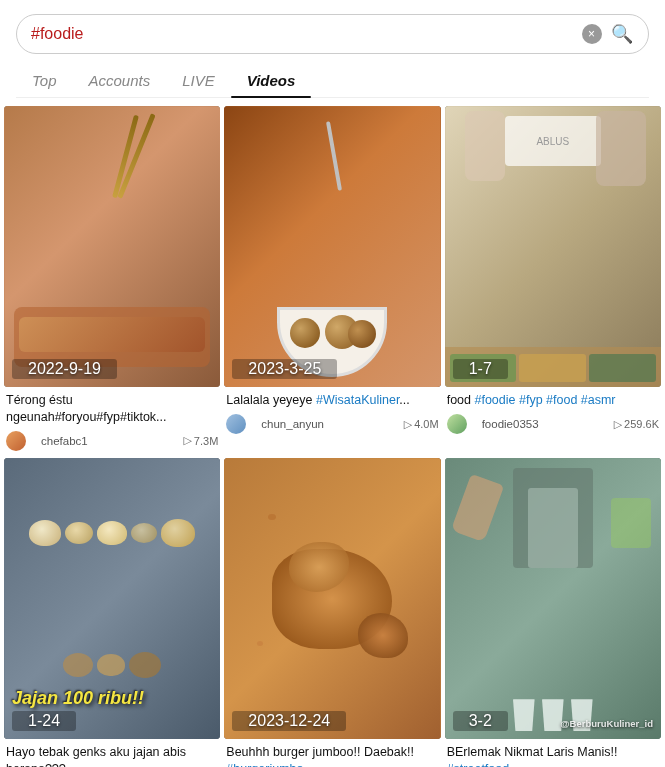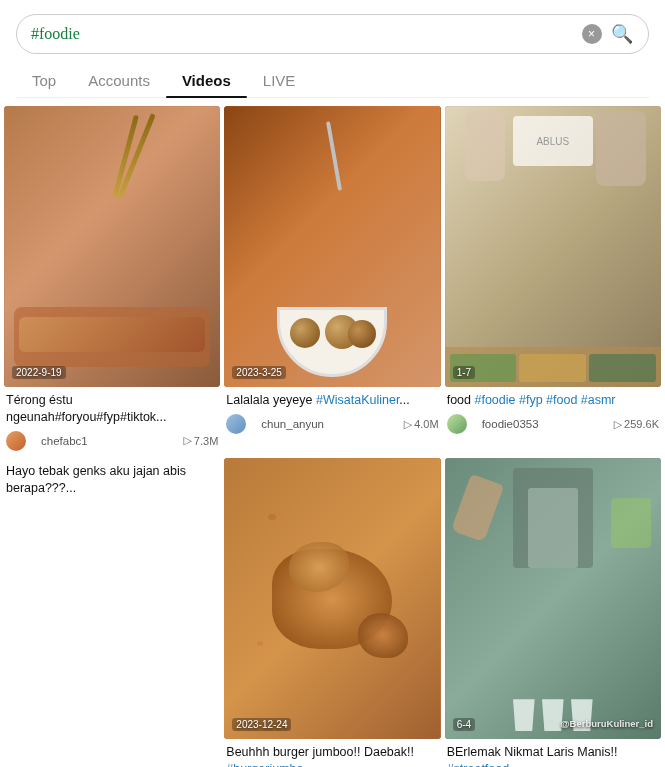--- a/index.html
+++ b/index.html
@@ -19,23 +19,22 @@
       border: 1.5px solid #ccc;
       border-radius: 24px;
       padding: 8px 14px;
       background: #fff;
     }
     .search-input {
       flex: 1;
       border: none;
       outline: none;
       font-size: 16px;
-      color: #15803d;
+      color: #b91c1c;
       background: transparent;
-      font-family: Liberation Serif, serif;
     }
     .search-clear {
       width: 20px;
       height: 20px;
       border-radius: 50%;
       background: #999;
       display: flex;
       align-items: center;
       justify-content: center;
       cursor: pointer;
@@ -56,20 +55,21 @@
       border-bottom: 1px solid #eee;
       margin: 0 16px;
     }
     .tab {
       padding: 8px 16px;
       font-size: 15px;
       color: #888;
       cursor: pointer;
       position: relative;
       white-space: nowrap;
+      font-style: italic;
     }
     .tab.active {
       color: #111;
       font-weight: 600;
     }
     .tab.active::after {
       content: '';
       position: absolute;
       bottom: -1px;
       left: 0;
@@ -115,25 +115,25 @@
     .thumb-3 { background-color: #d4c8aa; background-image: linear-gradient(135deg, #e0d5b8 0%, #b8a880 50%, #8a7a5a 100%); }
     .thumb-4 { background-color: #6a7a8a; background-image: linear-gradient(135deg, #5a6a7a 0%, #7a8a9a 50%, #4a5a6a 100%); }
     .thumb-5 { background-color: #c4844a; background-image: linear-gradient(135deg, #b87a3a 0%, #d4944a 50%, #a06030 100%); }
     .thumb-6 { background-color: #7a9a8a; background-image: linear-gradient(135deg, #6a8a7a 0%, #8aaa9a 50%, #5a7a6a 100%); }
 
     .video-date {
       position: absolute;
       bottom: 8px;
       left: 8px;
       color: #fff;
-      font-size: 10px;
+      font-size: 16px;
       font-weight: 500;
       text-shadow: 0 1px 3px rgba(0,0,0,0.7);
       background: rgba(0,0,0,0.3);
-      padding: 1px 4px;
+      padding: 1px 16px;
       border-radius: 3px;
     }
 
     .video-overlay-text {
       position: absolute;
       bottom: 30px;
       left: 8px;
       right: 8px;
       color: #f5e642;
       font-size: 18px;
@@ -238,22 +238,22 @@
     <span>×</span>
   </div>
   <div class="search-icon-btn">
     <span>🔍</span>
   </div>
 </div>
 
 <div class="tabs">
   <div class="tab">Top</div>
   <div class="tab">Accounts</div>
+  <div class="tab">LIVE</div>
   <div class="tab active">Videos</div>
-  <div class="tab">LIVE</div>
 </div>
 
 <div class="video-grid">
 
   <div class="video-card">
     <div class="video-thumb">
       <div class="video-thumb-bg thumb-1">
 
         <div style="position:absolute;top:8px;left:55%;width:5px;height:85px;background:linear-gradient(to bottom,#8B6914,#c8a040);border-radius:2px;transform:rotate(15deg);"></div>
         <div style="position:absolute;top:5px;left:60%;width:5px;height:90px;background:linear-gradient(to bottom,#8B6914,#c8a040);border-radius:2px;transform:rotate(22deg);"></div>
@@ -302,21 +302,21 @@
           <span>4.0M</span>
         </span>
       </div>
     </div>
   </div>
 
   <div class="video-card">
     <div class="video-thumb">
       <div class="video-thumb-bg thumb-3">
 
-        <div style="position:absolute;top:10px;left:50%;transform:translateX(-50%);width:80px;height:50px;background:rgba(255,255,255,0.7);border-radius:4px;display:flex;align-items:center;justify-content:center;font-size:10px;color:#999;">ABLUS</div>
+        <div style="position:absolute;top:10px;left:50%;transform:translateX(-50%);width:96px;height:50px;background:rgba(255,255,255,0.7);border-radius:4px;display:flex;align-items:center;justify-content:center;font-size:10px;color:#999;">ABLUS</div>
         <div style="position:absolute;top:5px;left:20px;width:40px;height:70px;background:rgba(220,200,180,0.6);border-radius:8px;"></div>
         <div style="position:absolute;top:5px;right:15px;width:50px;height:75px;background:rgba(200,180,160,0.7);border-radius:8px;"></div>
 
         <div style="position:absolute;bottom:0;left:0;right:0;height:40px;background:rgba(180,140,80,0.6);"></div>
         <div style="position:absolute;bottom:5px;left:5px;right:5px;display:flex;gap:3px;">
           <div style="flex:1;height:28px;background:rgba(100,150,80,0.7);border-radius:3px;"></div>
           <div style="flex:1;height:28px;background:rgba(200,160,80,0.8);border-radius:3px;"></div>
           <div style="flex:1;height:28px;background:rgba(80,120,80,0.7);border-radius:3px;"></div>
         </div>
       </div>
@@ -331,20 +331,37 @@
         <span class="username">foodie0353</span>
         <span class="play-count">
           <span>▷</span>
           <span>259.6K</span>
         </span>
       </div>
     </div>
   </div>
 
   <div class="video-card">
+    <div class="video-thumb">
+      <div class="video-thumb-bg thumb-4">
+
+        <div class="dimsum-items">
+          <div style="width:32px;height:26px;background:radial-gradient(circle at 40% 35%,#f0e8c8,#c8b078);border-radius:50% 50% 45% 45%;"></div>
+          <div style="width:28px;height:22px;background:radial-gradient(circle at 40% 35%,#e8d8a8,#b8a060);border-radius:50%;"></div>
+          <div style="width:30px;height:24px;background:radial-gradient(circle at 40% 35%,#f4e8c0,#d0b870);border-radius:50% 50% 45% 45%;"></div>
+          <div style="width:26px;height:20px;background:radial-gradient(circle at 40% 35%,#c8c0a0,#a09060);border-radius:50%;"></div>
+          <div style="width:34px;height:28px;background:radial-gradient(circle at 40% 35%,#e0d0a0,#c0a050);border-radius:50% 50% 45% 45%;"></div>
+          <div style="width:30px;height:24px;background:rgba(180,140,80,0.7);border-radius:50%;"></div>
+          <div style="width:28px;height:22px;background:rgba(200,160,90,0.7);border-radius:50% 50% 45% 45%;"></div>
+          <div style="width:32px;height:26px;background:rgba(160,120,60,0.7);border-radius:50%;"></div>
+        </div>
+      </div>
+      <div class="video-overlay-text">Jajan 100 ribu!!</div>
+      <div class="video-date">1-24</div>
+    </div>
     <div class="video-info">
       <div class="video-title">Hayo tebak genks aku jajan abis berapa???...</div>
 
     </div>
   </div>
 
   <div class="video-card">
     <div class="video-thumb">
       <div class="video-thumb-bg thumb-5">
 
@@ -374,21 +391,21 @@
         <div style="position:absolute;bottom:8px;left:50%;transform:translateX(-50%);display:flex;gap:5px;">
           <div style="width:24px;height:32px;background:rgba(230,240,235,0.85);border-radius:2px 2px 4px 4px;clip-path:polygon(5% 0%,95% 0%,85% 100%,15% 100%);"></div>
           <div style="width:24px;height:32px;background:rgba(230,240,235,0.85);border-radius:2px 2px 4px 4px;clip-path:polygon(5% 0%,95% 0%,85% 100%,15% 100%);"></div>
           <div style="width:24px;height:32px;background:rgba(230,240,235,0.85);border-radius:2px 2px 4px 4px;clip-path:polygon(5% 0%,95% 0%,85% 100%,15% 100%);"></div>
         </div>
 
         <div style="position:absolute;top:20px;left:15px;width:35px;height:60px;background:rgba(200,160,120,0.7);border-radius:5px 5px 8px 8px;transform:rotate(20deg);"></div>
 
         <div style="position:absolute;top:40px;right:10px;width:40px;height:50px;background:rgba(150,200,100,0.5);border-radius:4px;"></div>
       </div>
-      <div class="video-date">6-4</div>
+      <div class="video-date">3-2</div>
       <div class="video-watermark">@BerburuKuliner_id</div>
     </div>
     <div class="video-info">
       <div class="video-title">
         <span>BErlemak Nikmat Laris Manis!! </span><span class="hashtag">#streetfood</span>
       </div>
 
     </div>
   </div>
 

